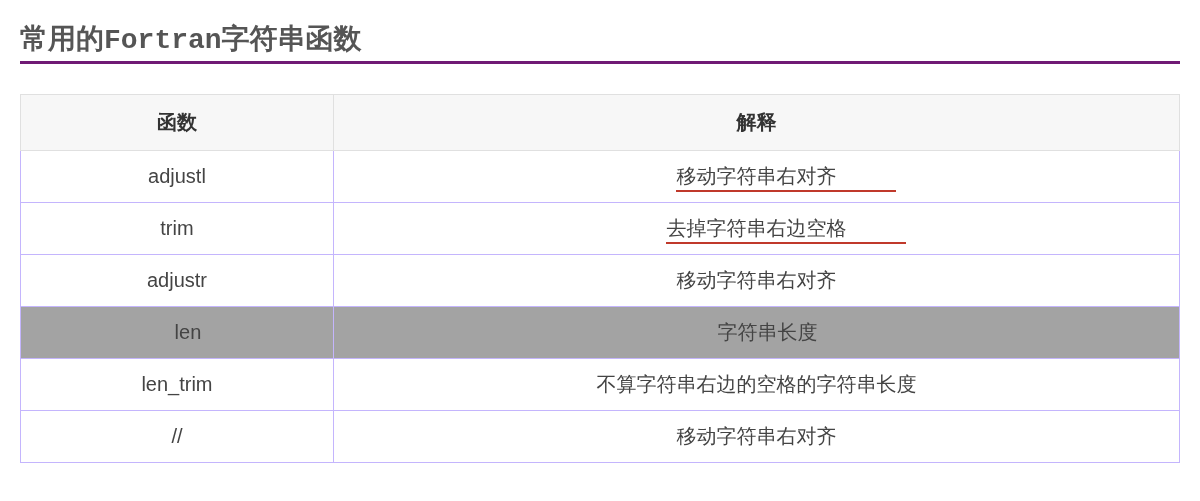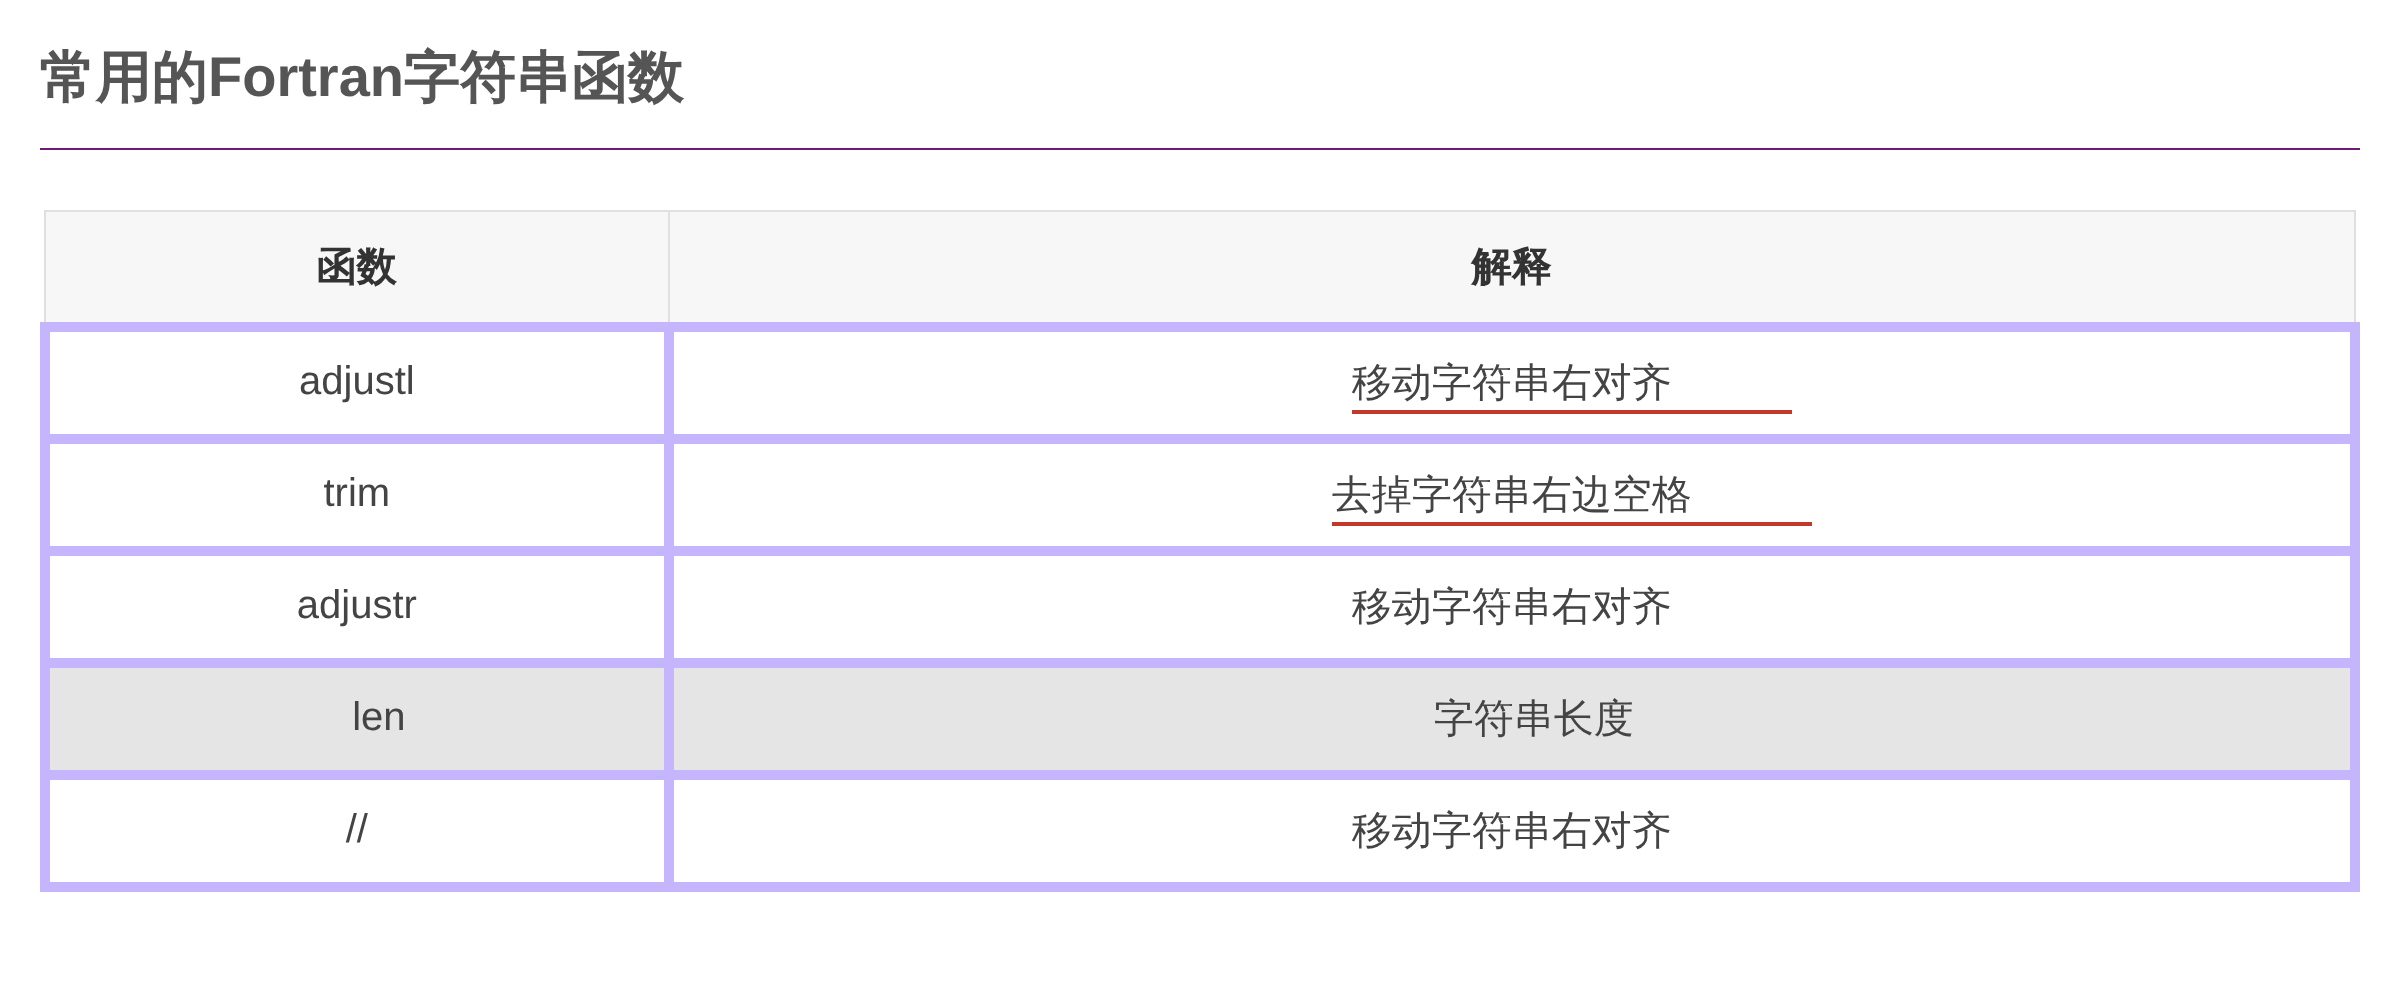--- a/index.html
+++ b/index.html
@@ -6,22 +6,23 @@
       margin: 0;
       padding: 20px;
       font-family: "Microsoft YaHei", "PingFang SC", sans-serif;
       background: #fff;
     }
     h2 {
       color: #555;
       font-size: 28px;
       font-weight: bold;
       margin: 0 0 30px 0;
-      padding-bottom: 16px;
-      border-bottom: 1px solid #701a75;
+      padding-bottom: 3px;
+      border-bottom: 3px solid #701a75;
+      font-family: Liberation Mono, monospace;
     }
     table {
       width: 100%;
       border-collapse: collapse;
       table-layout: fixed;
     }
     col.col-func {
       width: 27%;
     }
     col.col-desc {
@@ -34,25 +35,25 @@
       font-weight: bold;
       padding: 14px 1px;
       text-align: center;
       border: 1px solid #e0e0e0;
     }
     td {
       color: #444;
       font-size: 20px;
       padding: 12px 8px;
       text-align: center;
-      border: 5px solid #c4b5fd;
+      border: 1px solid #c4b5fd;
       font-weight: 300;
     }
     tr.shaded td {
-      background: #e5e5e5;
+      background: #a3a3a3;
       padding-left: 30px;
     }
     .underline-wrap {
       position: relative;
       display: inline-block;
     }
     .underline-red {
       position: absolute;
       left: 0;
       right: 0;
@@ -101,17 +102,21 @@
     </tr>
     <tr>
       <td>adjustr</td>
       <td>移动字符串右对齐</td>
     </tr>
     <tr class="shaded">
       <td>len</td>
       <td>字符串长度</td>
     </tr>
     <tr>
+      <td>len_trim</td>
+      <td>不算字符串右边的空格的字符串长度</td>
+    </tr>
+    <tr>
       <td>//</td>
       <td>移动字符串右对齐</td>
     </tr>
   </tbody>
 </table>
 
 </body></html>

